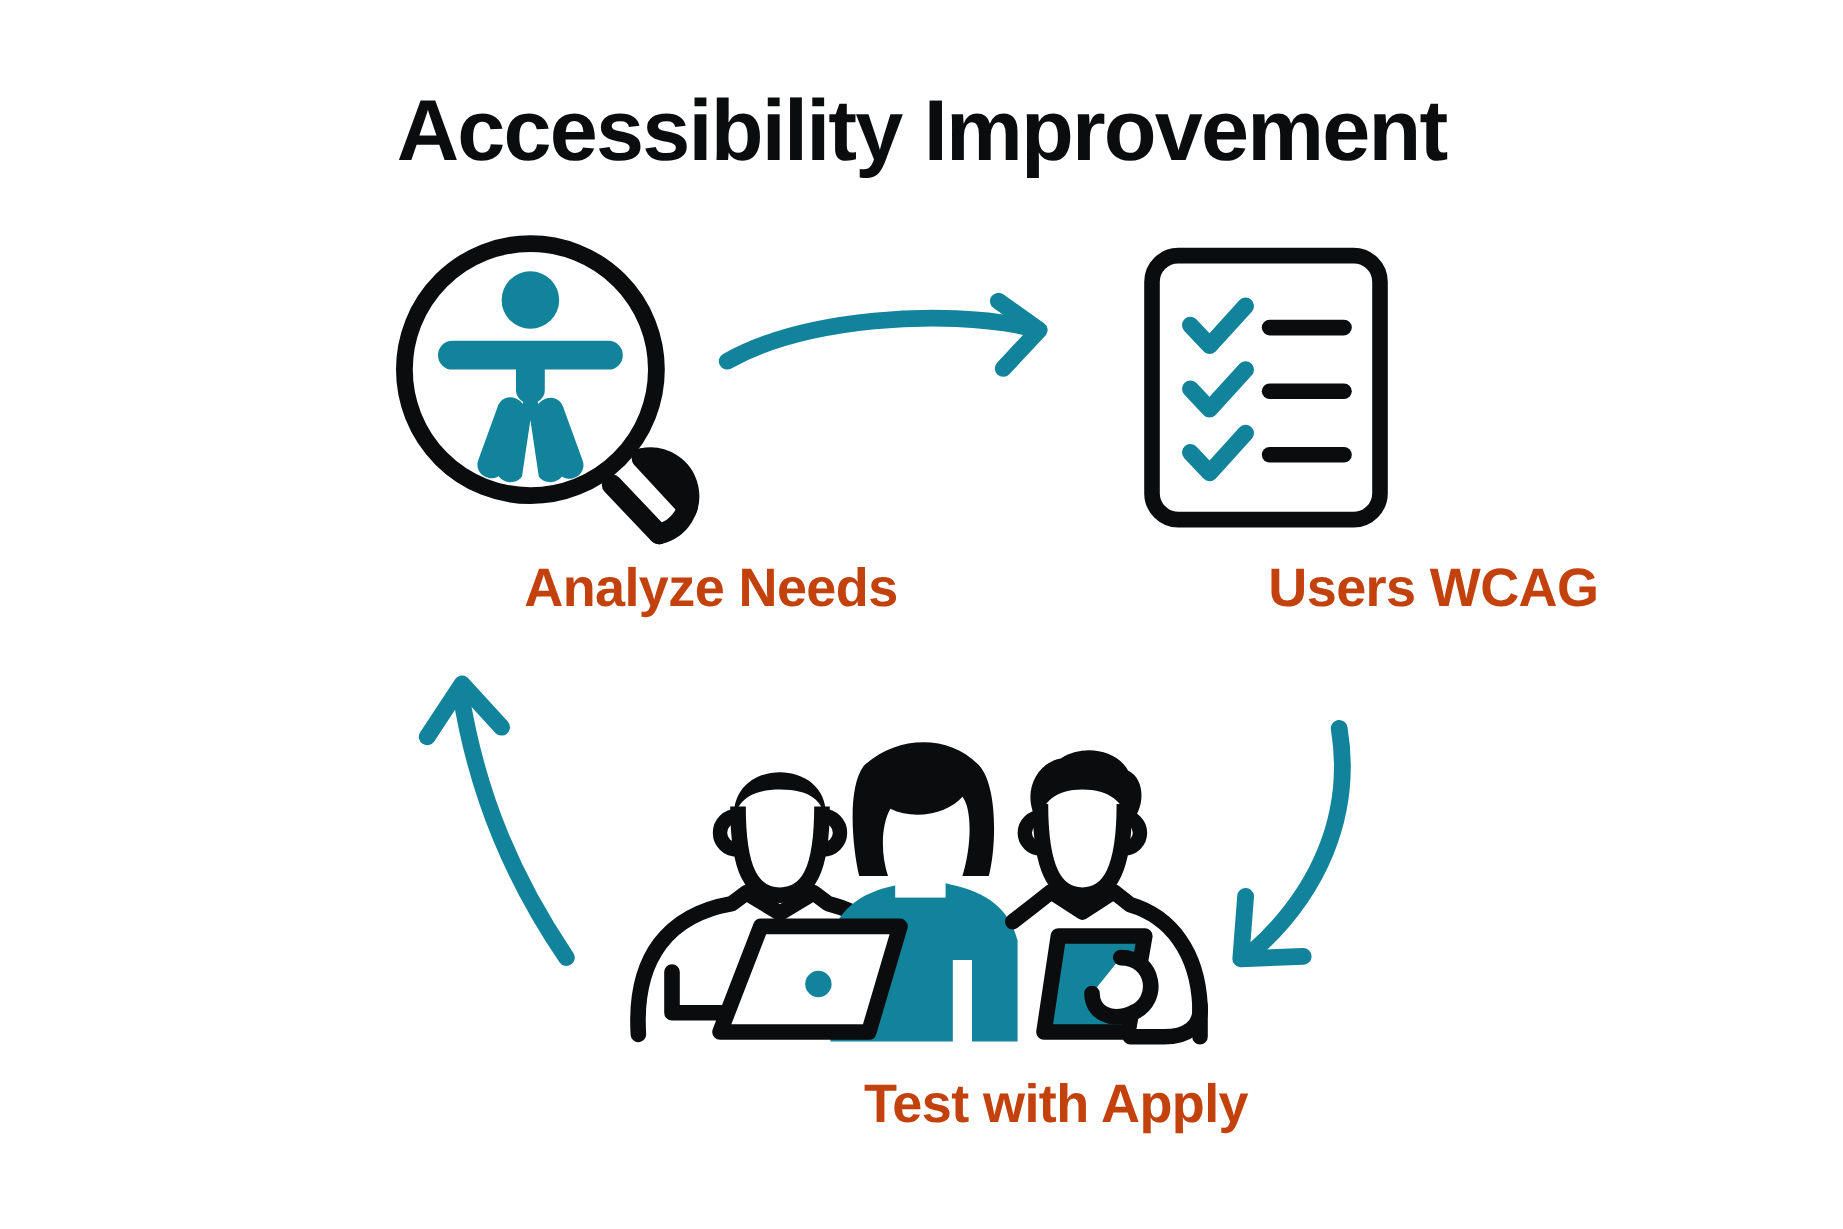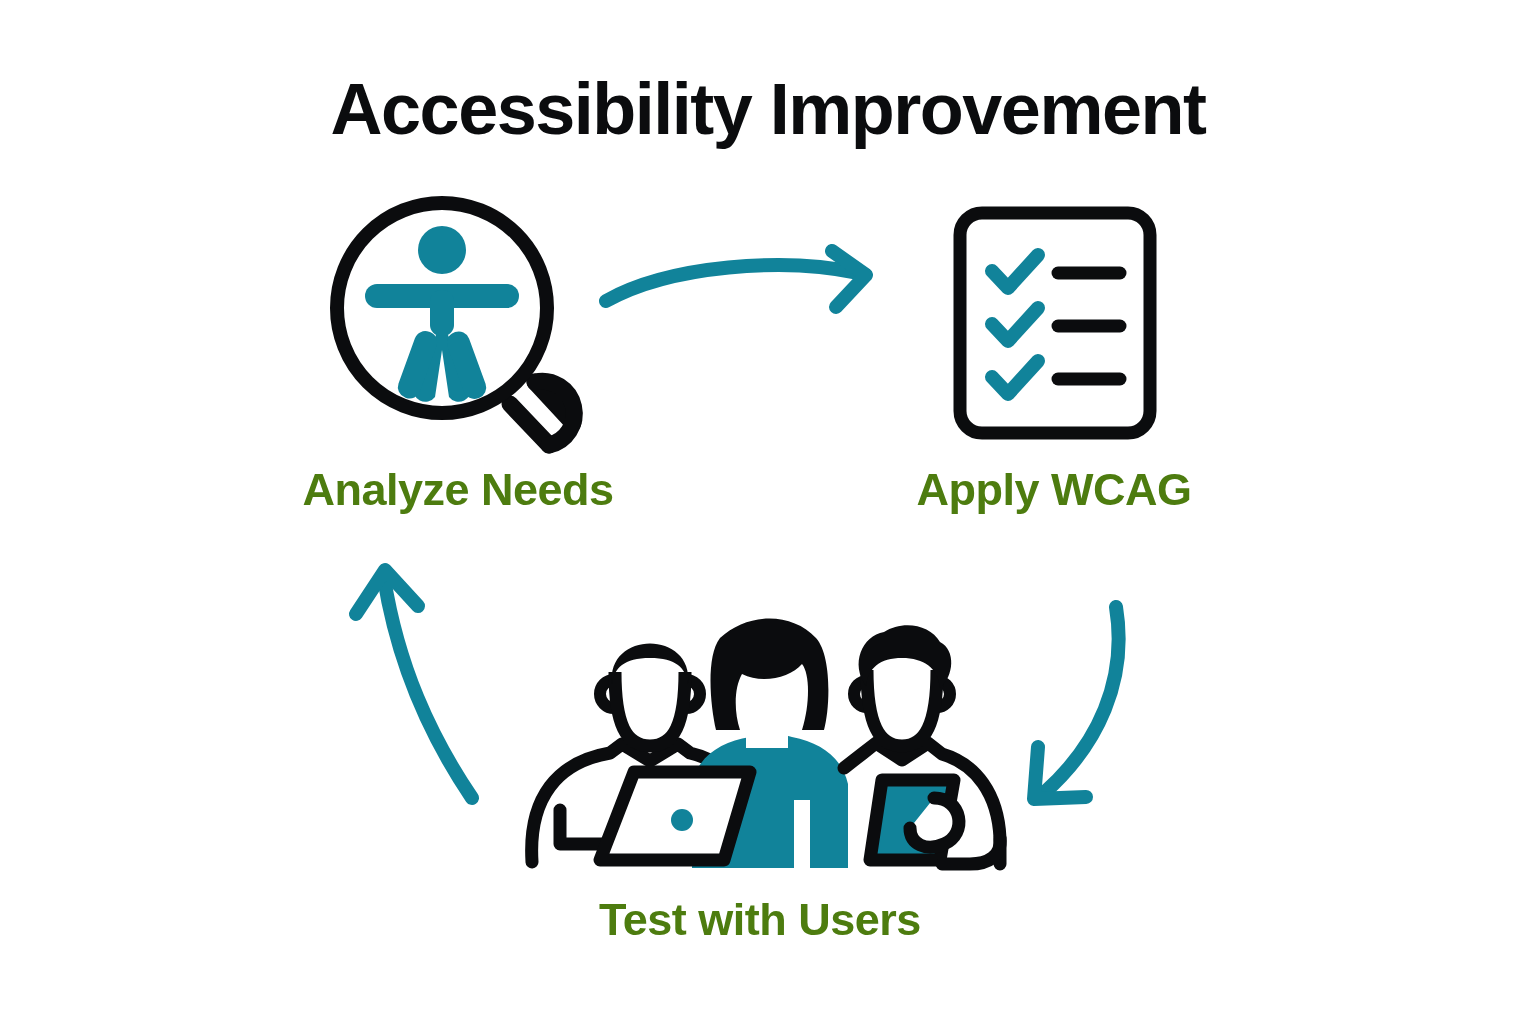--- a/index.html
+++ b/index.html
@@ -28,24 +28,24 @@
     text-align: center;
     font-size: 72px;
     font-weight: 700;
     letter-spacing: -1.5px;
     color: #0b0c0e;
     line-height: 1.05;
     white-space: nowrap;
   }
   .step-label {
     position: absolute;
-    text-align: center;
+    text-align: right;
     font-size: 45px;
     font-weight: 700;
-    color: #4d7c0f;
+    color: #c2410c;
     letter-spacing: -0.5px;
     line-height: 1.18;
   }
   #label-analyze {
     left: 168px;
     top: 463px;
     width: 580px;
   }
   #label-wcag {
     left: 776px;
@@ -180,18 +180,18 @@
 
         <path d="M424 186 C 452 186, 458 222, 434 232 C 416 240, 400 232, 400 216" fill="#ffffff" stroke="#0b0c0e" stroke-width="13" stroke-linecap="round" stroke-linejoin="round"></path>
         <path d="M490 226 C 492 244, 478 252, 460 252 L432 252" fill="none" stroke="#0b0c0e" stroke-width="13" stroke-linecap="round" stroke-linejoin="round"></path>
       </g>
     </svg>
   </div>
 
   <div class="step-label" id="label-analyze">Analyze Needs</div>
 
   <div class="step-label" id="label-wcag">
-    <div>Apply WCAG</div>
+    <div>Users WCAG</div>
   </div>
 
-  <div class="step-label" id="label-test">Test with Users</div>
+  <div class="step-label" id="label-test">Test with Apply</div>
 
 </div>
 
 </body></html>

